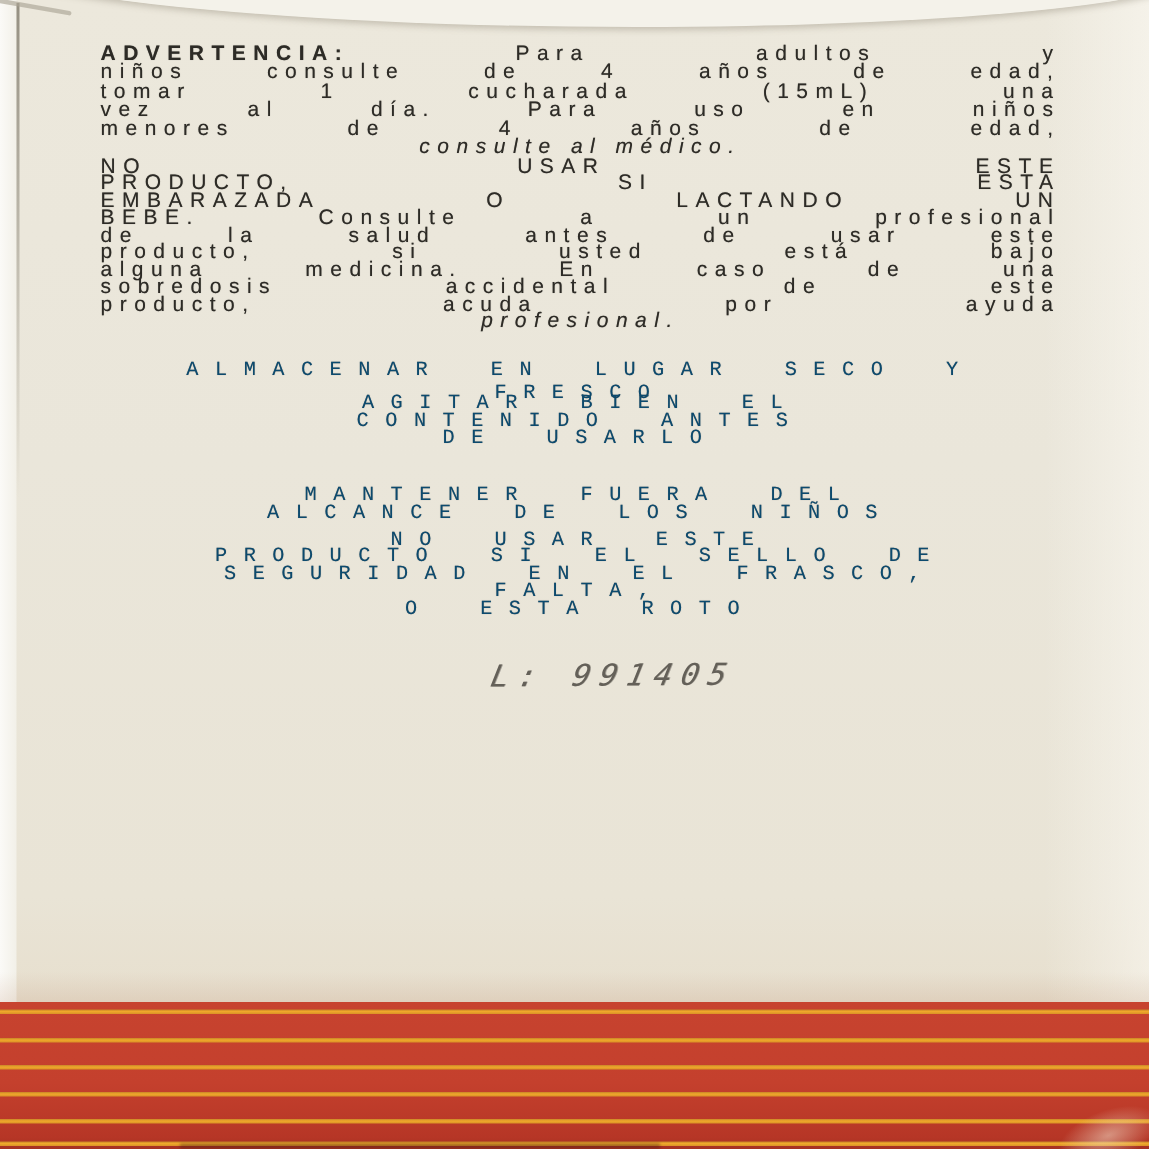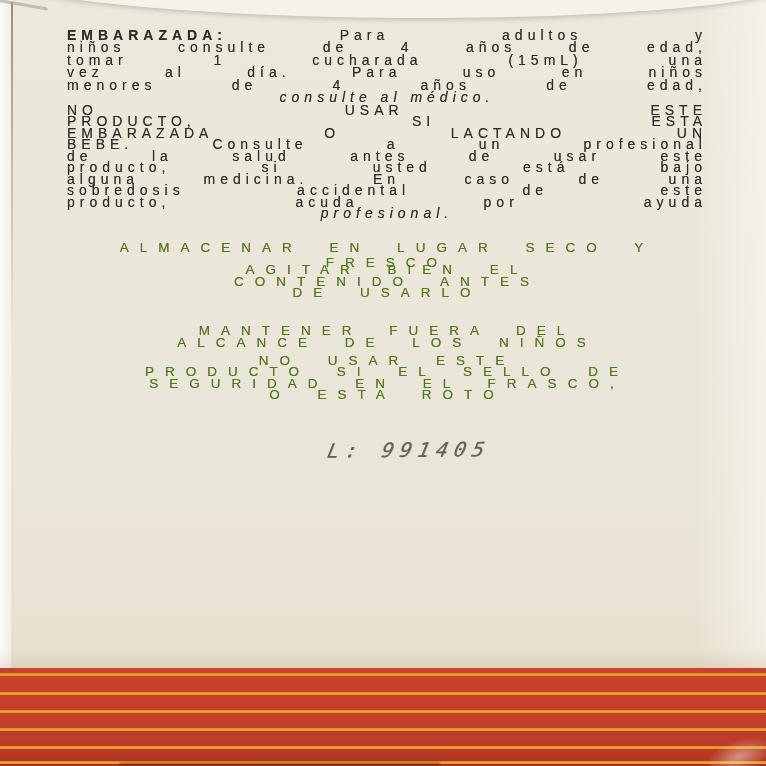--- a/index.html
+++ b/index.html
@@ -49,22 +49,23 @@
     white-space:nowrap;
   }
   .para .jline.plain{justify-content:center;font-style:italic;}
   .para .hd{font-weight:bold;}
   .dir{top:27px;font-size:14px;letter-spacing:5px;}
   .dir .jline{height:12.4px;}
   .warn{top:102px;font-size:14px;letter-spacing:5px;}
   .warn .jline{height:11.45px;}
   .nblock{
     position:absolute;left:67px;width:640px;text-align:center;
-    color:#4d7c0f;font-size:13.5px;letter-spacing:11px;word-spacing:12px;
+    color:#0c4a6e;font-size:13.5px;letter-spacing:11px;word-spacing:12px;
     text-shadow:0 0 0.5px rgba(53,50,43,0.5);
+    font-family:Liberation Mono, monospace;
   }
   .nblock .nline{line-height:1;}
   .nb-almacenar{top:241px;}
   .nb-almacenar .nline{height:15px;}
   .nb-agitar{top:263px;}
   .nb-agitar .nline{height:11.6px;}
   .nb-mantener{top:324px;}
   .nb-mantener .nline{height:11.6px;}
   .nb-nousar{top:354px;}
   .nb-nousar .nline{height:11.4px;}
@@ -106,21 +107,21 @@
 
 <div class="box-face"></div>
 <div class="right-sheen"></div>
 <div class="top-curve"></div>
 <div class="left-strip"></div>
 <div class="left-edge-line"></div>
 <div class="corner-mark"></div>
 
 <div class="para dir">
     <div class="jline">
-      <span class="hd">EMBARAZADA:</span>
+      <span class="hd">ADVERTENCIA:</span>
       <span>Para</span>
       <span>adultos</span>
       <span>y</span>
     </div>
     <div class="jline">
       <span>niños</span>
       <span>consulte</span>
       <span>de</span>
       <span>4</span>
       <span>años</span>
@@ -230,20 +231,21 @@
     <div class="nline">DE USARLO</div>
   </div>
 <div class="nblock nb-mantener">
     <div class="nline">MANTENER FUERA DEL</div>
     <div class="nline">ALCANCE DE LOS NIÑOS</div>
   </div>
 <div class="nblock nb-nousar">
     <div class="nline">NO USAR ESTE</div>
     <div class="nline">PRODUCTO SI EL SELLO DE</div>
     <div class="nline">SEGURIDAD EN EL FRASCO,</div>
+    <div class="nline">FALTA,</div>
     <div class="nline">O ESTA ROTO</div>
   </div>
 
 <div class="lot">L: 991405</div>
 
 <div class="band-shadow-top"></div>
 <div class="band">
   <div class="stripe s1"></div>
   <div class="stripe s2"></div>
   <div class="stripe s3"></div>

